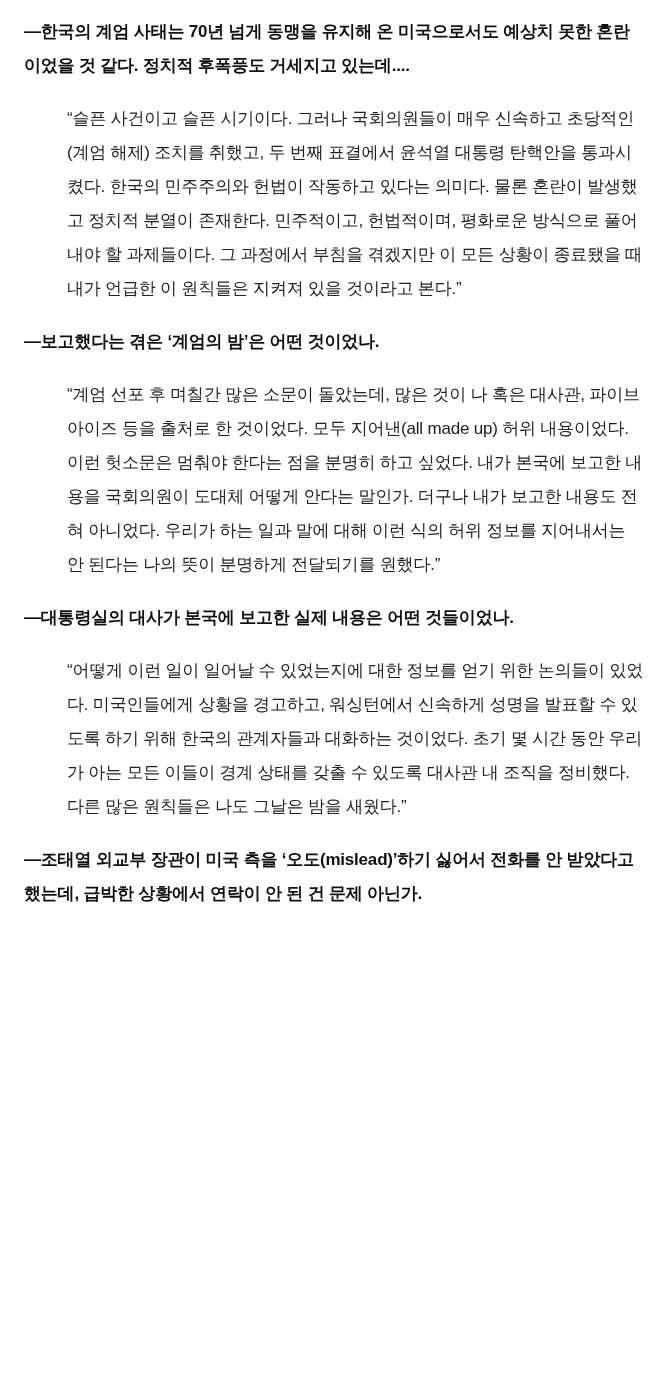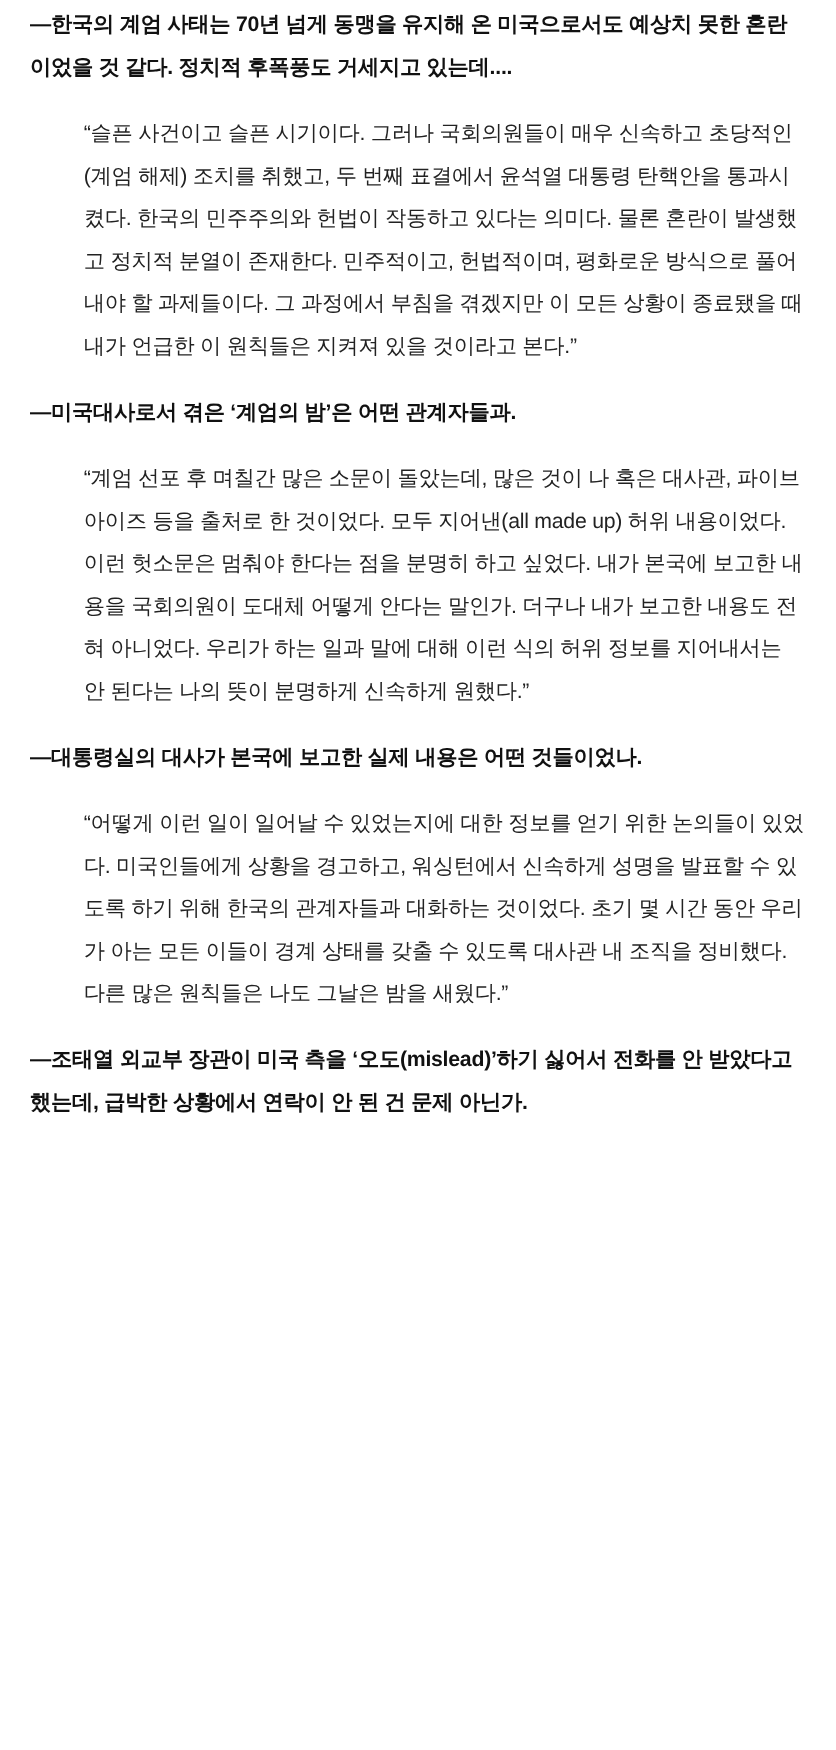--- a/index.html
+++ b/index.html
@@ -19,21 +19,21 @@
     line-height: 34px;
     color: #222222;
     letter-spacing: -0.2px;
     word-break: normal;
     overflow-wrap: break-word;
   }
   .article p {
     margin: 19px 0;
   }
   .article p:first-child {
-    margin-top: 0;
+    margin-top: 12px;
   }
   p.q {
     color: #111111;
     font-weight: 700;
   }
   p.p {
     font-weight: 400;
     margin-left: 43px;
   }
   mark.hl {
@@ -44,19 +44,19 @@
     box-decoration-break: clone;
     -webkit-box-decoration-break: clone;
   }
 </style>
 </head>
 <body>
 
 <article class="article">
   <p class="q">—한국의 계엄 사태는 70년 넘게 동맹을 유지해 온 미국으로서도 예상치 못한 혼란이었을 것 같다. 정치적 후폭풍도 거세지고 있는데....</p>
   <p class="p">“슬픈 사건이고 슬픈 시기이다. 그러나 국회의원들이 매우 신속하고 초당적인 (계엄 해제) 조치를 취했고, 두 번째 표결에서 윤석열 대통령 탄핵안을 통과시켰다. 한국의 민주주의와 헌법이 작동하고 있다는 의미다. 물론 혼란이 발생했고 정치적 분열이 존재한다. 민주적이고, 헌법적이며, 평화로운 방식으로 풀어내야 할 과제들이다. 그 과정에서 부침을 겪겠지만 이 모든 상황이 종료됐을 때 내가 언급한 이 원칙들은 지켜져 있을 것이라고 본다.”</p>
-  <p class="q">—미국대사로서 겪은 ‘계엄의 밤’은 어떤 관계자들과.</p>
-  <p class="p">“계엄 선포 후 며칠간 많은 소문이 돌았는데, 많은 것이 나 혹은 대사관, 파이브아이즈 등을 출처로 한 것이었다. 모두 지어낸(all made up) 허위 내용이었다. 이런 헛소문은 멈춰야 한다는 점을 분명히 하고 싶었다. 내가 본국에 보고한 내용을 국회의원이 도대체 어떻게 안다는 말인가. 더구나 내가 보고한 내용도 전혀 아니었다. 우리가 하는 일과 말에 대해 이런 식의 허위 정보를 지어내서는 안 된다는 나의 뜻이 분명하게 신속하게 원했다.”</p>
+  <p class="q">—보고했다는 겪은 ‘계엄의 밤’은 어떤 것이었나.</p>
+  <p class="p">“계엄 선포 후 며칠간 많은 소문이 돌았는데, 많은 것이 나 혹은 대사관, 파이브아이즈 등을 출처로 한 것이었다. 모두 지어낸(all made up) 허위 내용이었다. 이런 헛소문은 멈춰야 한다는 점을 분명히 하고 싶었다. 내가 본국에 보고한 내용을 국회의원이 도대체 어떻게 안다는 말인가. 더구나 내가 보고한 내용도 전혀 아니었다. 우리가 하는 일과 말에 대해 이런 식의 허위 정보를 지어내서는 안 된다는 나의 뜻이 분명하게 전달되기를 원했다.”</p>
   <p class="q">—대통령실의 대사가 본국에 보고한 실제 내용은 어떤 것들이었나.</p>
   <p class="p">“어떻게 이런 일이 일어날 수 있었는지에 대한 정보를 얻기 위한 논의들이 있었다. 미국인들에게 상황을 경고하고, 워싱턴에서 신속하게 성명을 발표할 수 있도록 하기 위해 한국의 관계자들과 대화하는 것이었다. 초기 몇 시간 동안 우리가 아는 모든 이들이 경계 상태를 갖출 수 있도록 대사관 내 조직을 정비했다. 다른 많은 원칙들은 나도 그날은 밤을 새웠다.”</p>
   <p class="q">—조태열 외교부 장관이 미국 측을 ‘오도(mislead)’하기 싫어서 전화를 안 받았다고 했는데, 급박한 상황에서 연락이 안 된 건 문제 아닌가.</p>
 
 </article>
 
 </body></html>

